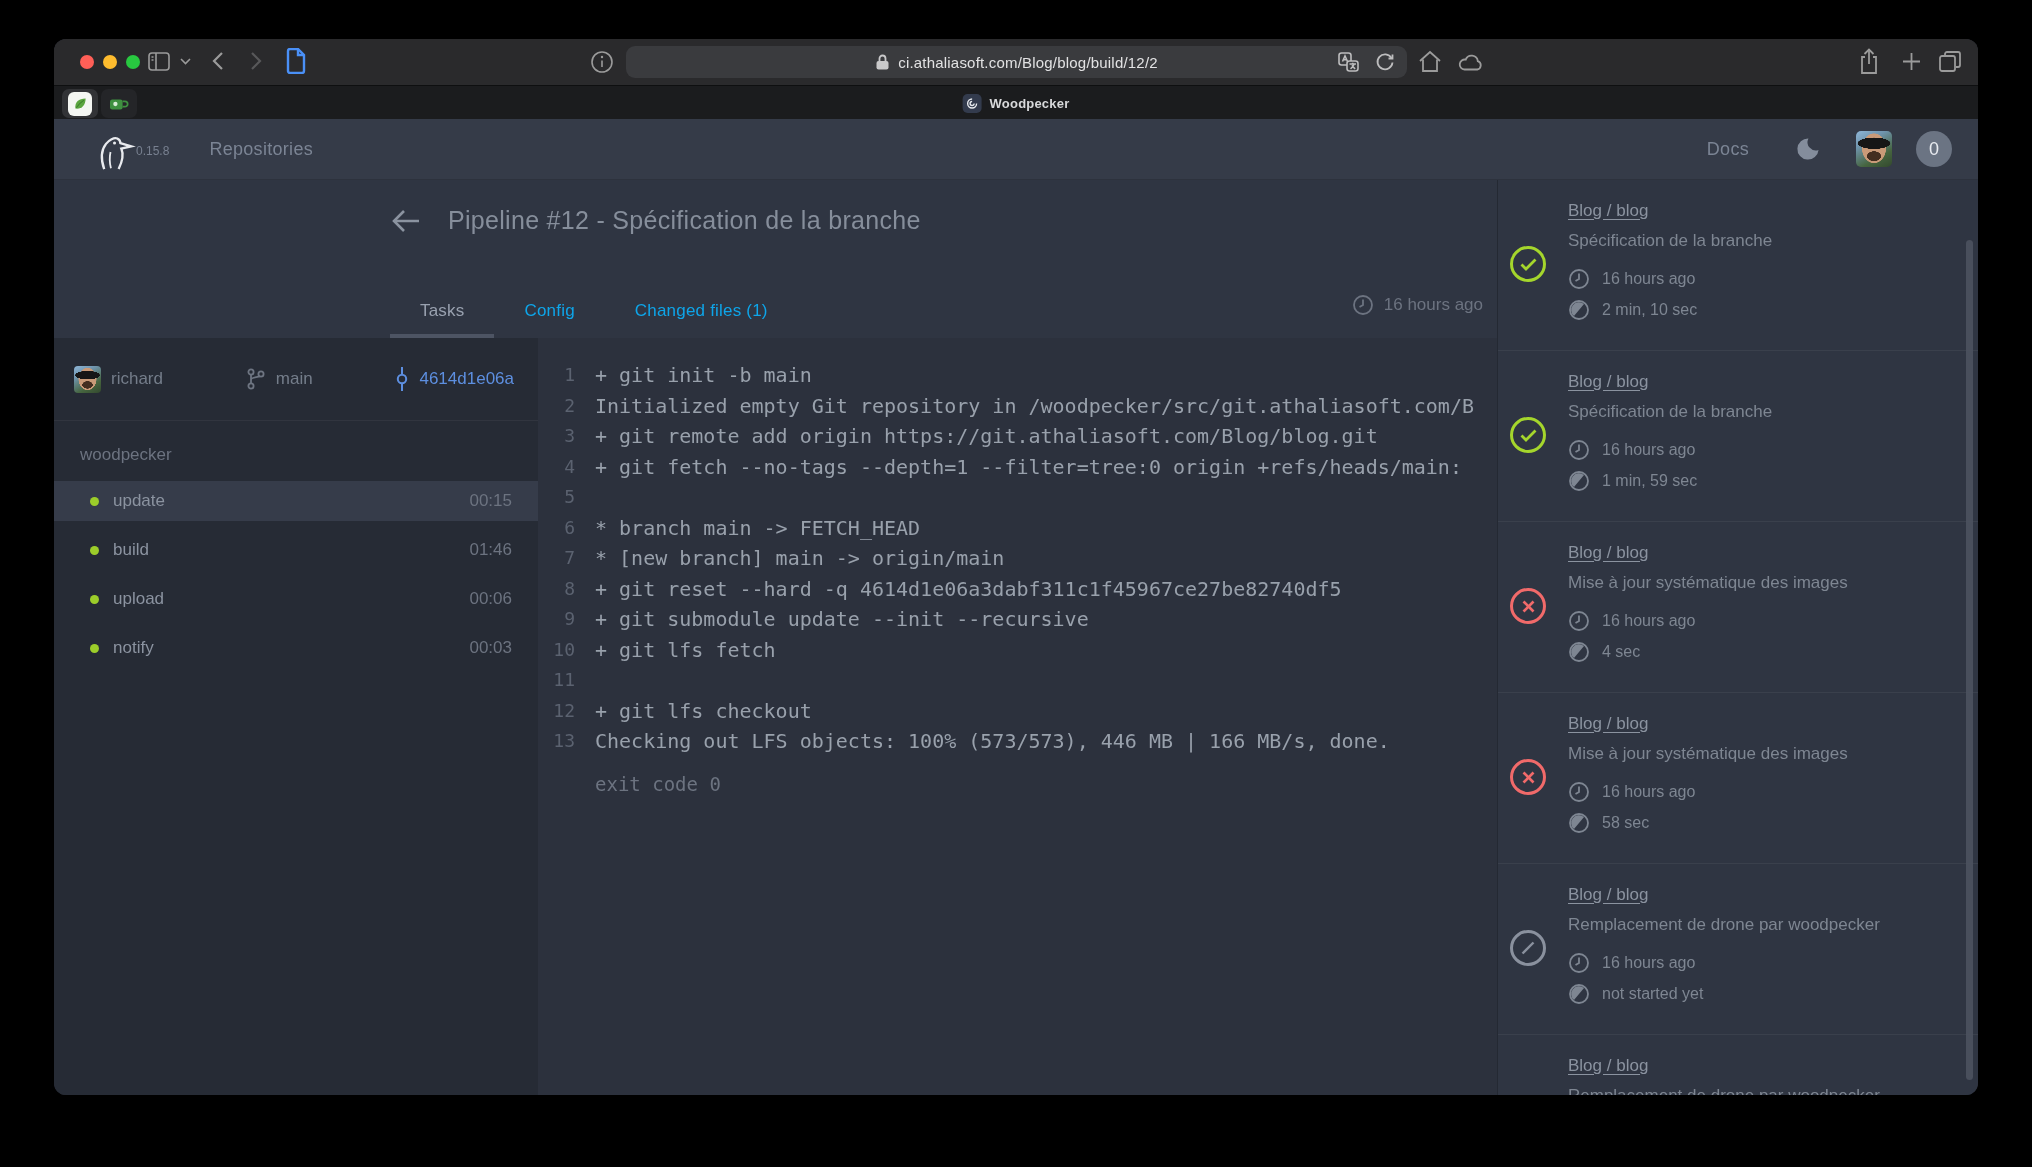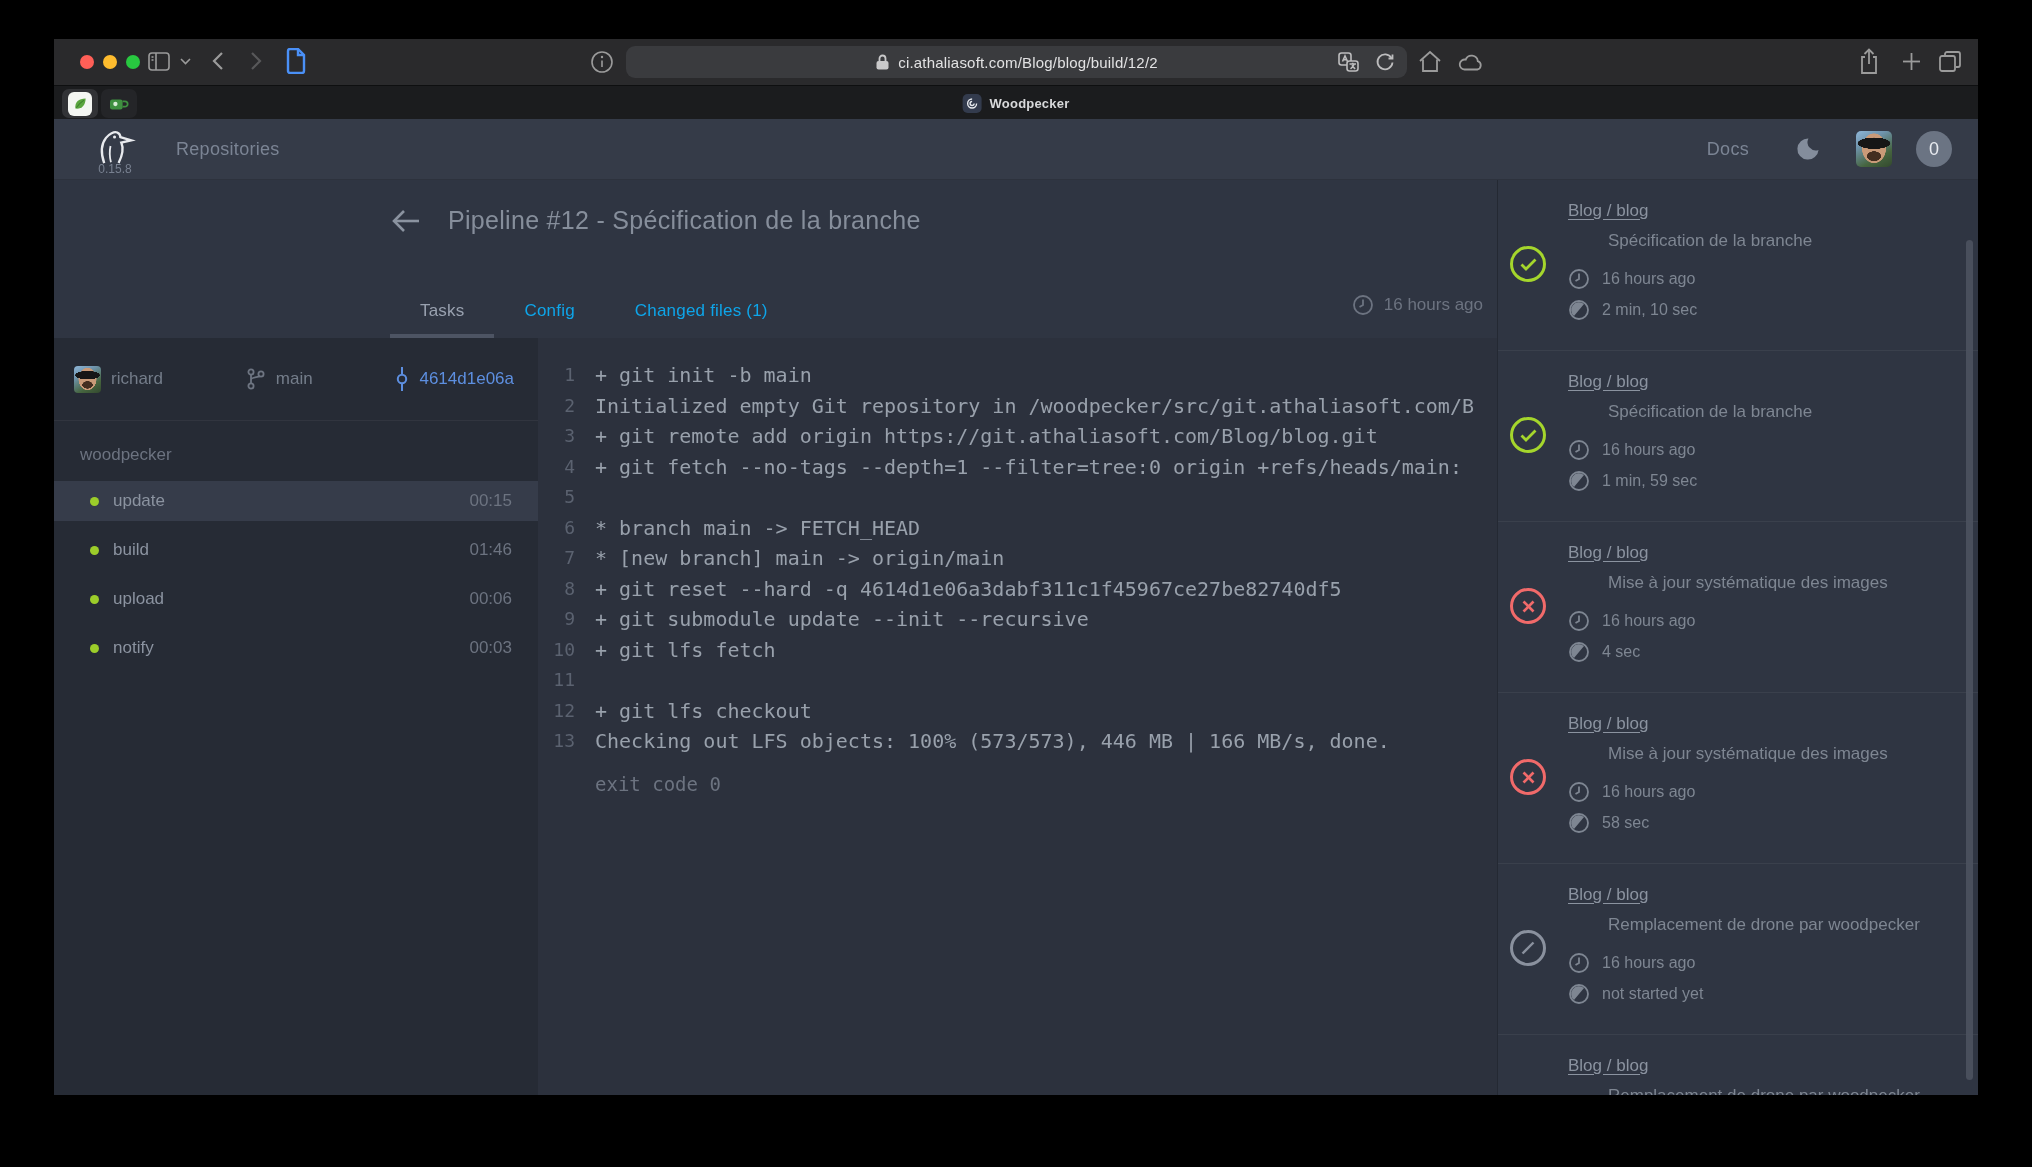--- a/index.html
+++ b/index.html
@@ -1,18 +1,18 @@
 <!DOCTYPE html>
 <html><head>
 <meta charset="utf-8">
 <style>
   html,body{margin:0;padding:0;background:#000;}
   body{width:2032px;height:1167px;position:relative;overflow:hidden;
        font-family:"Liberation Sans","DejaVu Sans",sans-serif;-webkit-font-smoothing:antialiased;}
-  .window{position:absolute;left:54px;top:39px;width:1924px;height:1056px;border-radius:0;
+  .window{position:absolute;left:54px;top:39px;width:1924px;height:1056px;border-radius:12px;
           overflow:hidden;background:#2c313d;}
   
   .toolbar{position:absolute;left:0;top:0;right:0;height:46px;background:#2a2a2c;}
   .traffic{position:absolute;left:26px;top:16px;display:flex;gap:9px;}
   .light{width:14px;height:14px;border-radius:50%;}
   .l-close{background:#ff5f57}.l-min{background:#febc2e}.l-zoom{background:#28c840}
   .tbtn{position:absolute;display:grid;place-items:center;color:#9b9b9b;}
   .tbtn svg{display:block}
   .dim{color:#58585a}
   .urlbar{position:absolute;left:572px;top:7px;width:781px;height:32px;border-radius:9px;
@@ -27,21 +27,21 @@
   .pin2{left:47px;background:#242528}
   .leafsq{width:24px;height:24px;border-radius:6px;background:#f4f6f2;display:grid;place-items:center}
   .center-tab{position:absolute;left:50%;top:0;transform:translateX(-50%);height:34px;
               display:flex;align-items:center;gap:8px;}
   .favicon{width:19px;height:19px;border-radius:5px;background:#333b4d;display:grid;place-items:center}
   .tabtitle{color:#d8d9db;font-size:13px;font-weight:bold;letter-spacing:.2px;}
   
   .webview{position:absolute;left:0;top:80px;right:0;bottom:0;display:flex;flex-direction:column;}
   .navbar{height:61px;flex:none;background:#353b48;display:flex;align-items:center;
           padding:0 26px 0 40px;box-sizing:border-box;border-bottom:1px solid rgba(0,0,0,.15);}
-  .brand{display:flex;flex-direction:column;align-items:center;margin-right:40px;margin-top:6px;}
+  .brand{display:flex;flex-direction:row;align-items:center;margin-right:40px;margin-top:6px;}
   .version{font-size:12px;color:#788090;margin-top:-2px;}
   .navlink{font-size:18px;color:#7b8494;letter-spacing:.3px;}
   .nav-spacer{flex:1}
   .nav-docs{margin-right:44px;}
   .moon-btn{margin-right:36px;display:grid;place-items:center;}
   .avatar{width:36px;height:36px;border-radius:5px;flex:none;
     background:
       radial-gradient(ellipse 46% 16% at 50% 34%, #161616 97%, rgba(0,0,0,0) 100%),
       radial-gradient(ellipse 20% 14% at 50% 70%, #432e20 95%, rgba(0,0,0,0) 100%),
       radial-gradient(ellipse 34% 42% at 50% 48%, #c99a78 96%, rgba(0,0,0,0) 100%),
@@ -89,21 +89,21 @@
   .status-ring{position:absolute;left:12px;top:66px;width:36px;height:36px;border-radius:50%;
                border:3px solid #8a919e;display:grid;place-items:center;color:#8a919e;box-sizing:border-box;}
   .st-success .status-ring{border-color:#a5d62c;color:#a5d62c;}
   .st-failure .status-ring{border-color:#f16a6a;color:#f16a6a;}
   .build-entry .ic{display:none;}
   .st-success .ic-check{display:block;}
   .st-failure .ic-x{display:block;}
   .st-skipped .ic-slash{display:block;}
   .b-repo{font-size:17px;color:#8b93a0;text-decoration:underline;text-underline-offset:3px;
           display:inline-block;line-height:22px;}
-  .b-msg{margin-top:8px;font-size:17px;color:#7e8692;line-height:22px;white-space:nowrap;overflow:hidden;margin-left:40px;}
+  .b-msg{margin-top:8px;font-size:17px;color:#7e8692;line-height:22px;white-space:nowrap;overflow:hidden;}
   .b-meta{margin-top:16px;display:flex;align-items:center;gap:12px;color:#7e8692;font-size:16px;}
   .b-meta + .b-meta{margin-top:9px;}
   .scroll-thumb{position:absolute;right:5px;top:60px;width:7px;height:840px;border-radius:4px;
                 background:#4d5460;opacity:.85;}
 </style>
 </head>
 <body>
 
 <div class="window">
 

